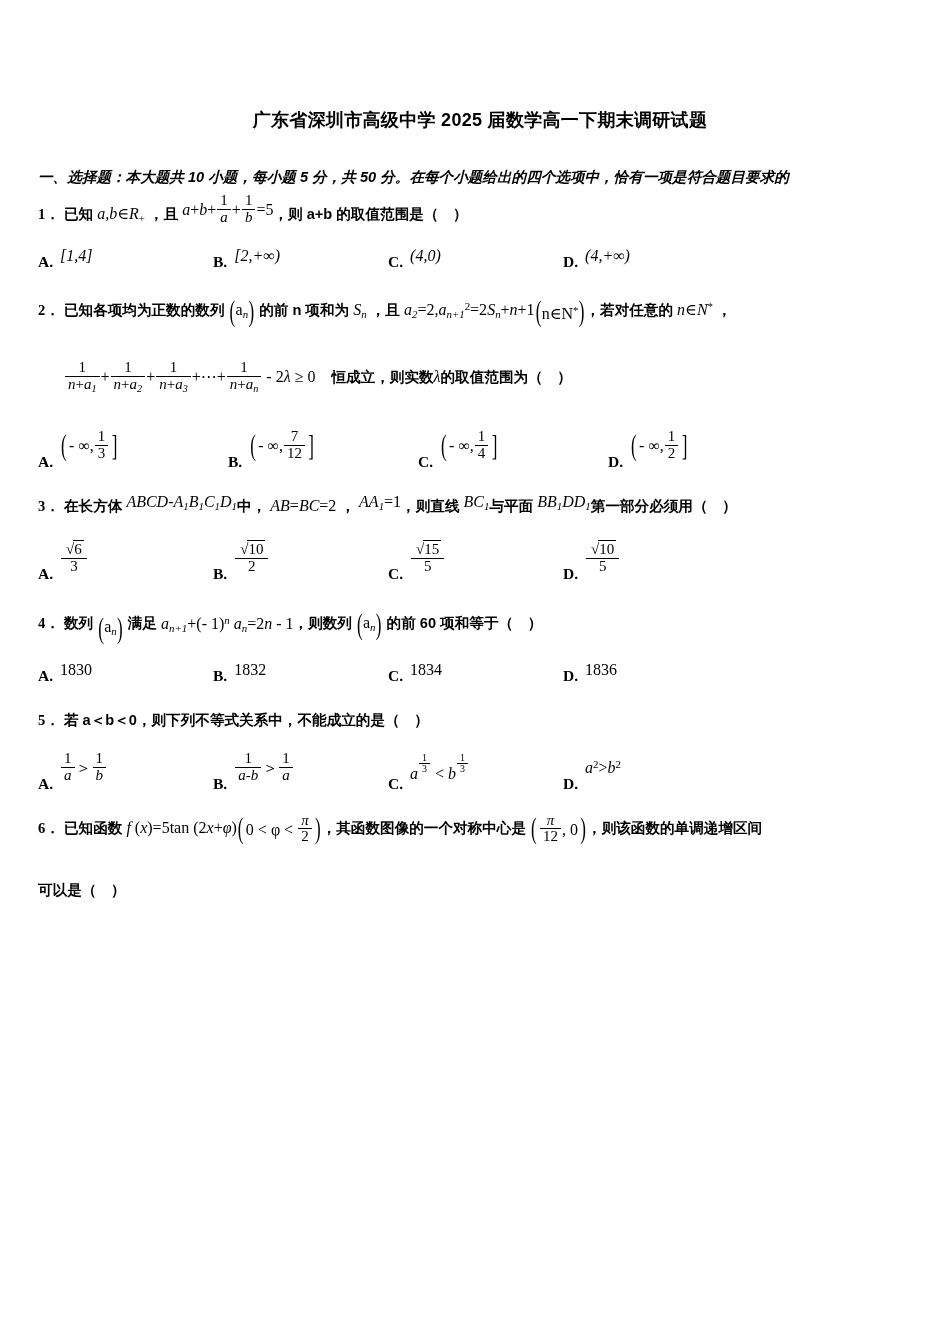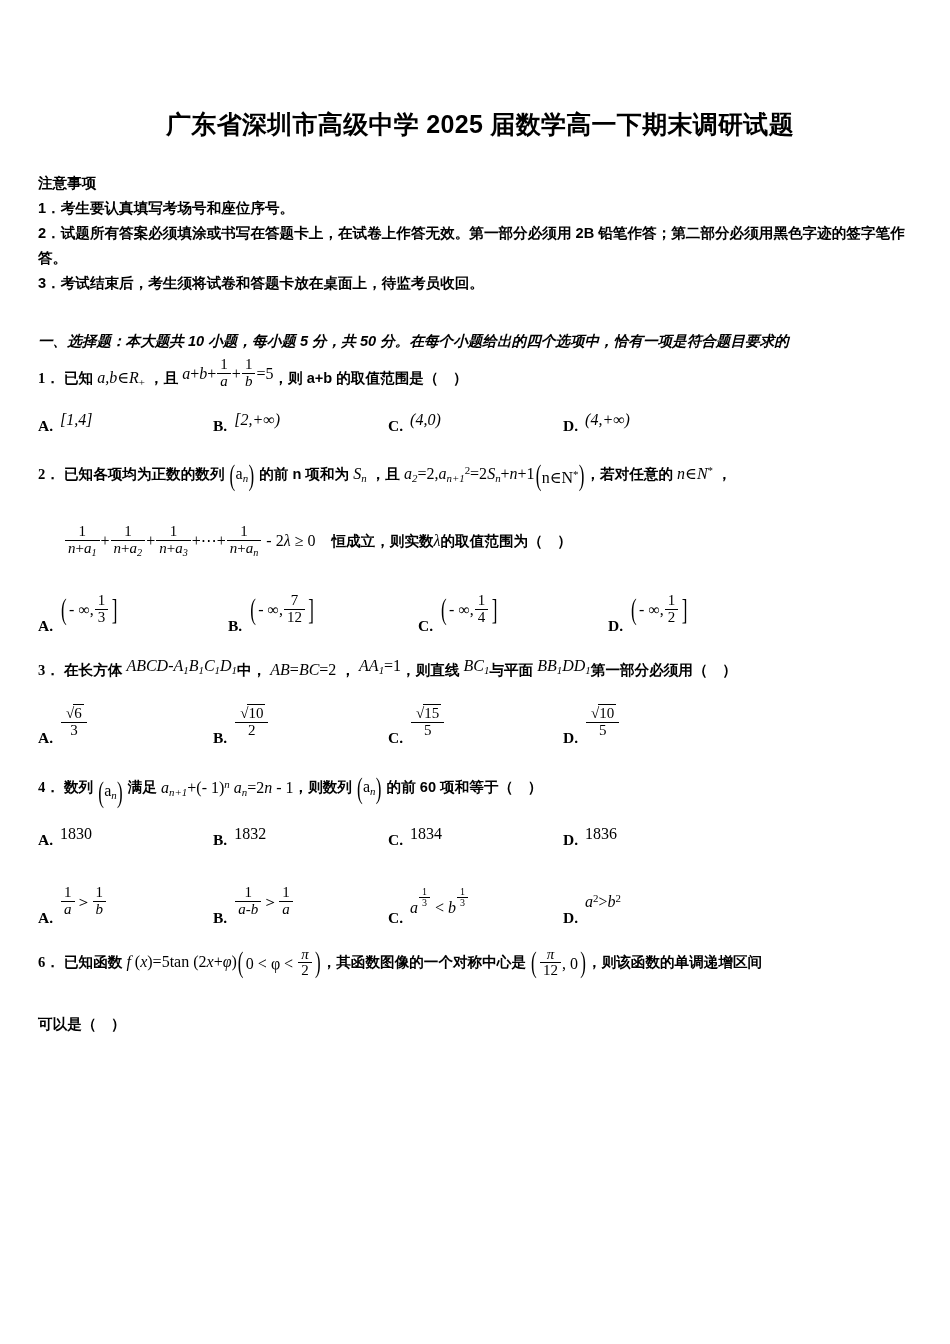--- a/index.html
+++ b/index.html
@@ -26,21 +26,21 @@
     left: 38px;
     top: 0;
     width: 884px;
   }
 
   
   .doc-title {
     text-align: center;
     font-family: "Liberation Sans", "DejaVu Sans", sans-serif;
     font-weight: bold;
-    font-size: 25px;
+    font-size: 18px;
     letter-spacing: 0.3px;
     margin: 0;
     padding-top: 108px;
     padding-bottom: 0;
     color: #000;
   }
 
   
   .notice {
     margin-top: 30px;
@@ -177,26 +177,20 @@
   .sp-l { height: 30px; }
 </style>
 </head>
 <body>
 
 <div class="page">
   <div class="content">
 
     <div class="doc-title">广东省深圳市高级中学 2025 届数学高一下期末调研试题</div>
 
-    <div class="notice">
-      <div class="notice-head">注意事项</div>
-      <div class="notice-item">1．考生要认真填写考场号和座位序号。</div>
-      <div class="notice-item">2．试题所有答案必须填涂或书写在答题卡上，在试卷上作答无效。第一部分必须用 2B 铅笔作答；第二部分必须用黑色字迹的签字笔作答。</div>
-      <div class="notice-item">3．考试结束后，考生须将试卷和答题卡放在桌面上，待监考员收回。</div>
-    </div>
 
     <div class="section-head">一、选择题：本大题共 10 小题，每小题 5 分，共 50 分。在每个小题给出的四个选项中，恰有一项是符合题目要求的</div>
 
     <div class="sp-s"></div>
 
     <div class="q">
       <span class="q-stem">
         <span class="q-num">1．</span>
         <span>已知</span>
         <span class="m">a,b<span class="up">∈</span>R<sub class="up">+</sub></span>
@@ -331,20 +325,26 @@
         <span class="m" style="font-style:normal;">1834</span>
       </div>
       <div class="opt opt-w1">
         <span class="opt-lab">D.</span>
         <span class="m" style="font-style:normal;">1836</span>
       </div>
     </div>
 
     <div class="sp-m"></div>
 
+    <div class="q">
+      <span class="q-stem">
+        <span class="q-num">5．</span>
+        <span>若 a＜b＜0，则下列不等式关系中，不能成立的是（　）</span>
+      </span>
+    </div>
 
     <div class="opts">
       <div class="opt opt-w1 tall">
         <span class="opt-lab">A.</span>
         <span class="m"><span class="frac"><span class="n num">1</span><span class="d">a</span></span><span class="up">＞</span><span class="frac"><span class="n num">1</span><span class="d">b</span></span></span>
       </div>
       <div class="opt opt-w1 tall">
         <span class="opt-lab">B.</span>
         <span class="m"><span class="frac"><span class="n num">1</span><span class="d">a-b</span></span><span class="up">＞</span><span class="frac"><span class="n num">1</span><span class="d">a</span></span></span>
       </div>

